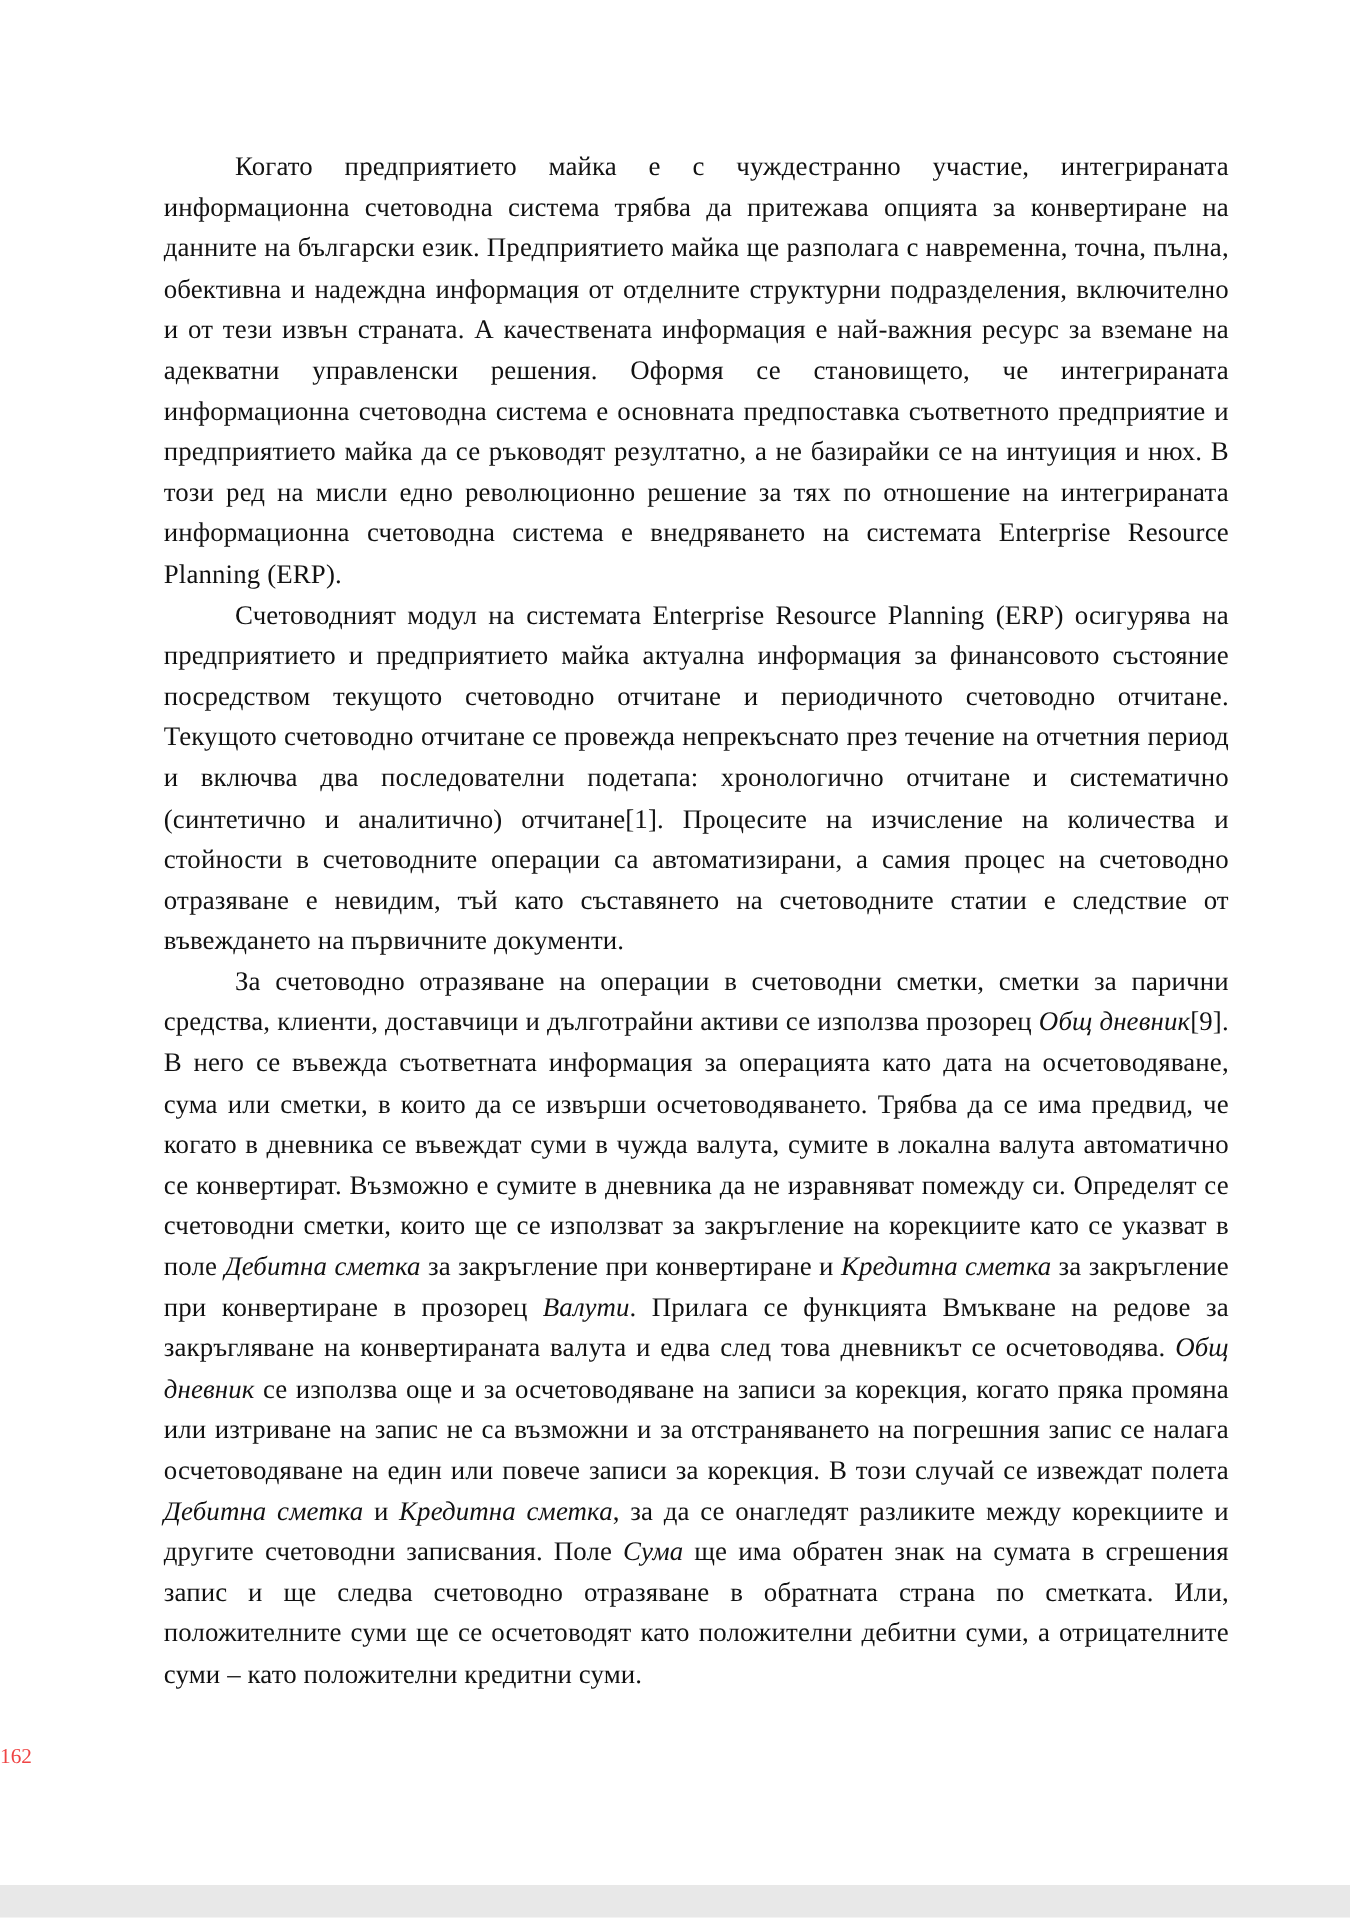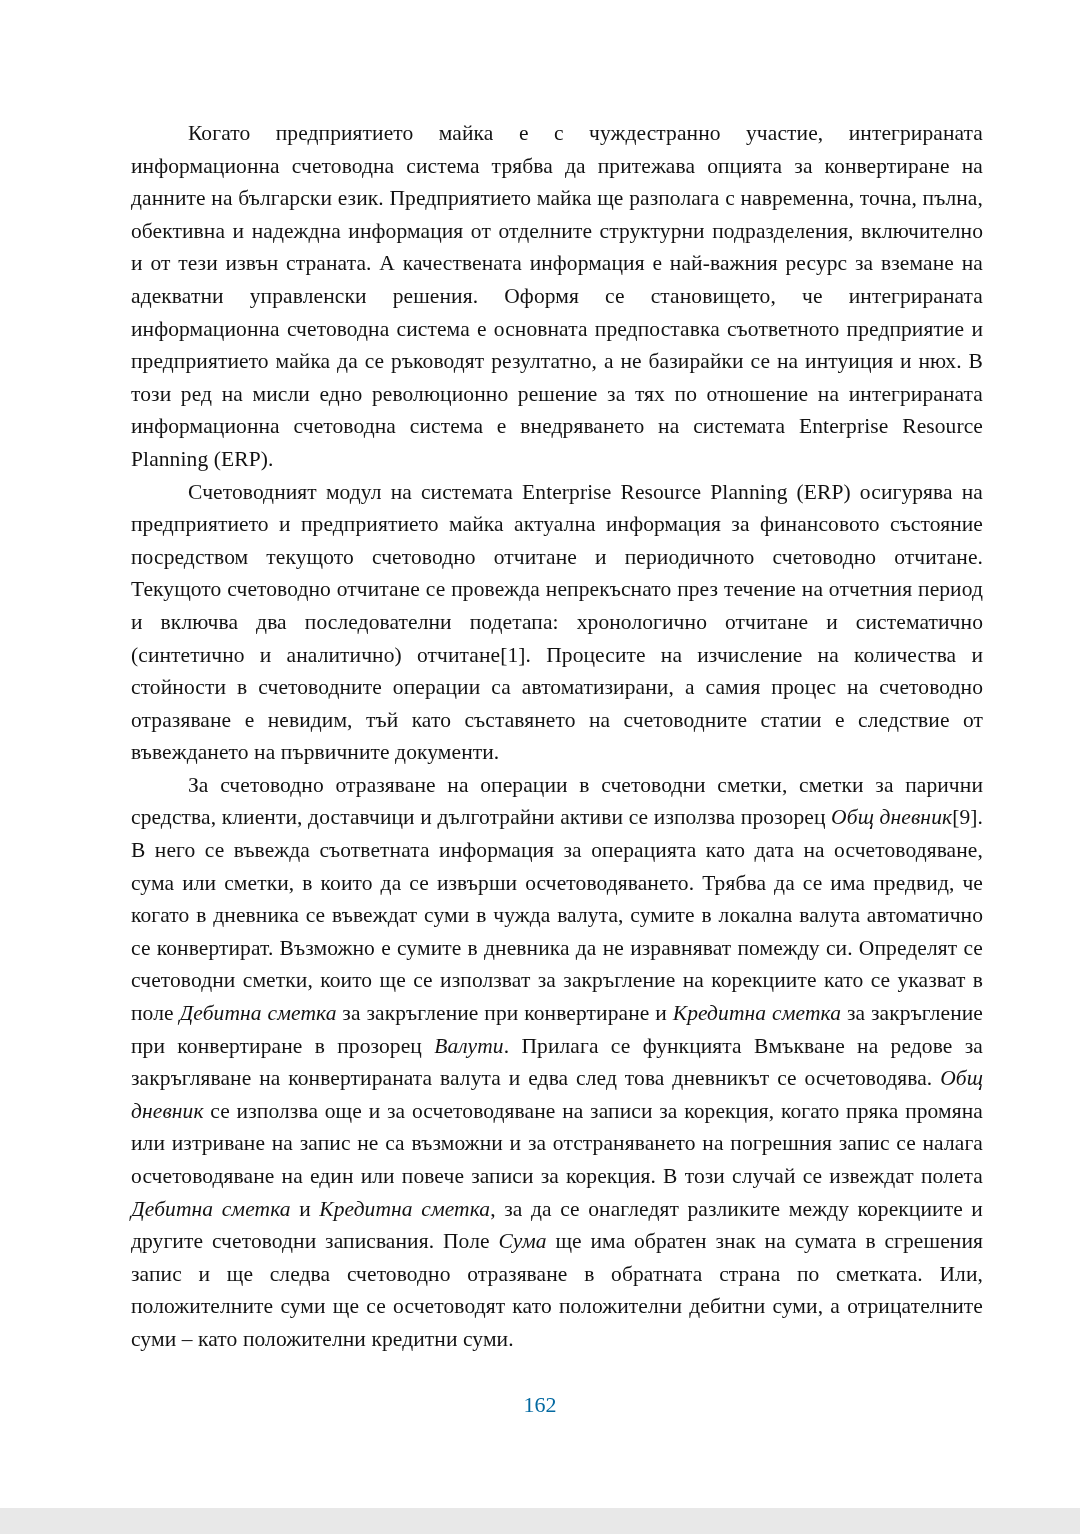--- a/index.html
+++ b/index.html
@@ -33,24 +33,24 @@
     text-indent: 57px;
     letter-spacing: 0.1px;
   }
   .text-block em {
   }
   .page-number {
     position: absolute;
     left: 0;
     right: 0;
     top: 1392px;
-    text-align: center;
-    font-size: 22px;
+    text-align: left;
+    font-size: 17px;
     line-height: 26px;
-    color: #0369a1;
+    color: #ef4444;
   }
 </style>
 </head>
 <body>
 
 <div class="page">
   <div class="content">
     <div class="text-block">
         <p><span>Когато предприятието майка е с чуждестранно участие, интегрираната информационна счетоводна система трябва да притежава опцията за конвертиране на данните на български език. Предприятието майка ще разполага с навременна, точна, пълна, обективна и надеждна информация от отделните структурни подразделения, включително и от тези извън страната. А качествената информация е най-важния ресурс за вземане на адекватни управленски решения. Оформя се становището, че интегрираната информационна счетоводна система е основната предпоставка съответното предприятие и предприятието майка да се ръководят резултатно, а не базирайки се на интуиция и нюх. В този ред на мисли едно революционно решение за тях по отношение на интегрираната информационна счетоводна система е внедряването на системата Enterprise Resource Planning (ERP).</span></p>
         <p><span>Счетоводният модул на системата Enterprise Resource Planning (ERP) осигурява на предприятието и предприятието майка актуална информация за финансовото състояние посредством текущото счетоводно отчитане и периодичното счетоводно отчитане. Текущото счетоводно отчитане се провежда непрекъснато през течение на отчетния период и включва два последователни подетапа: хронологично отчитане и систематично (синтетично и аналитично) отчитане[1]. Процесите на изчисление на количества и стойности в счетоводните операции са автоматизирани, а самия процес на счетоводно отразяване е невидим, тъй като съставянето на счетоводните статии е следствие от въвеждането на първичните документи.</span></p>

